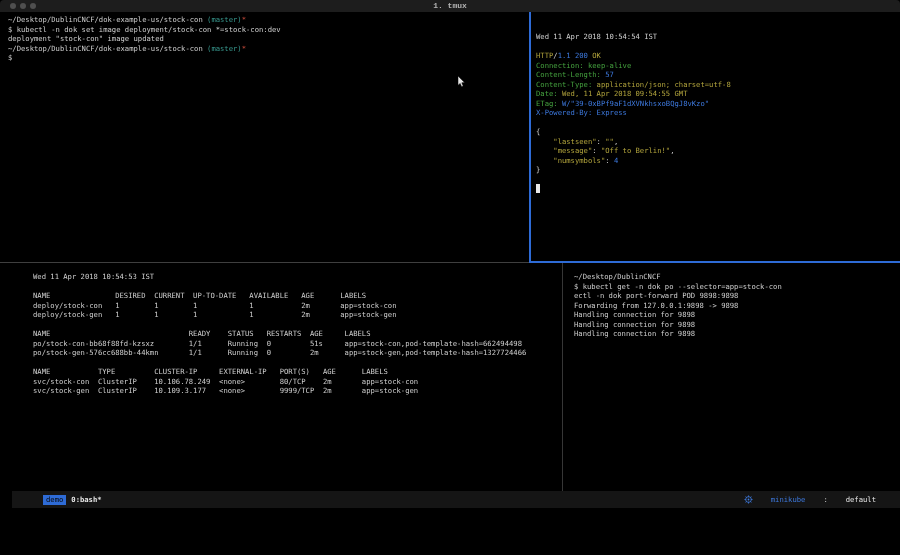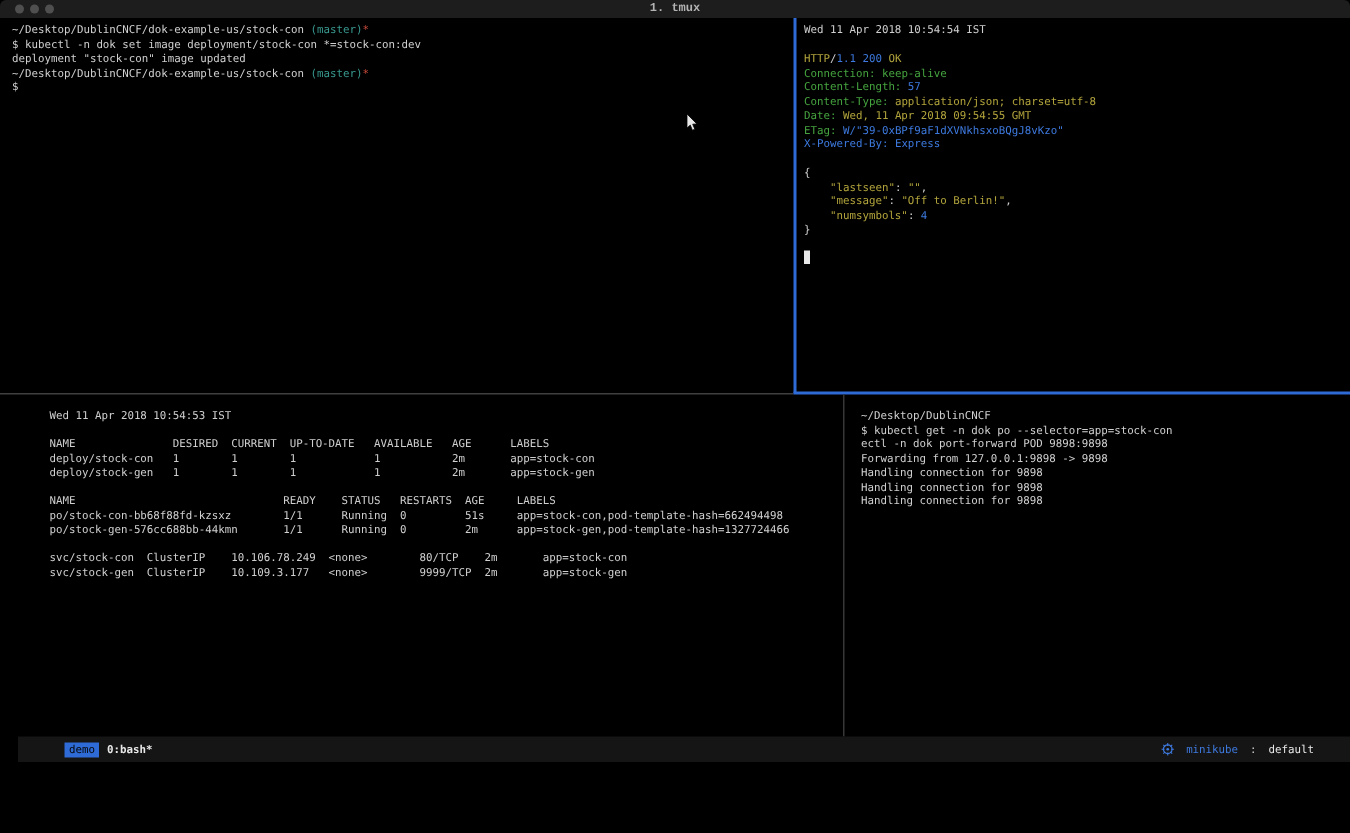--- a/index.html
+++ b/index.html
@@ -20,37 +20,37 @@
   .c-teal{color:#38998f}
   .c-red{color:#c84a3a}
   .c-green{color:#45a33f}
   .c-yellow{color:#b2a43c}
   .c-blue{color:#3d79de}
   .c-cursor{background:#e8e8e8;color:transparent}
 
   
   .pane{position:absolute;overflow:hidden;background:#000}
   .pane-tl{left:0;top:12px;width:529px;height:250px;padding:3px 0 0 8px}
-  .pane-tr{left:531px;top:12px;width:369px;height:194px;padding:3px 0 0 5px}
+  .pane-tr{left:531px;top:12px;width:369px;height:194px;padding:20px 0 0 5px}
   .pane-bl{left:0;top:264px;width:561px;height:227px;padding:8px 0 0 33px}
   .pane-br{left:564px;top:264px;width:336px;height:227px;padding:8px 0 12px 10px}
 
   
   .divider{position:absolute}
   .div-v-top{left:529px;top:12px;width:2px;height:250px;background:#2e6bd6}
   .div-h-left{left:0;top:262px;width:529px;height:1px;background:#3f3f3f}
   .div-h-right{left:529px;top:261px;width:371px;height:2px;background:#2e6bd6}
   .div-v-bottom{left:562px;top:263px;width:1px;height:228px;background:#363636}
 
   
   .statusbar{position:absolute;left:12px;top:491px;width:900px;height:17px;background:#151515;font-size:7.2px}
   .status-left{position:absolute;left:31px;top:0;height:17px;display:flex;align-items:center}
   .session-chip{background:#2e6bd6;color:#060606;padding:1px 3px;line-height:8px}
   .window-tab{color:#e8e8e8;font-weight:700;margin-left:5px}
-  .status-right{position:absolute;right:36px;top:0;height:17px;display:flex;align-items:center;gap:8px}
+  .status-right{position:absolute;right:36px;top:0;height:17px;display:flex;align-items:center;gap:18px}
   .kube-ctx{color:#3d79de}
   .kube-sep{color:#cfcfcf}
   .kube-ns{color:#e8e8e8;font-weight:400}
 
   .mouse{position:absolute;left:457px;top:76px}
 </style>
 </head>
 <body>
 
 <div class="screen">
@@ -105,20 +105,21 @@
         <div class="t-line">deploy/stock-gen   1        1        1            1           2m       app=stock-gen</div>
       </div>
     <div class="t-gap"></div>
     <div>
         <div class="t-line">NAME                                READY    STATUS   RESTARTS  AGE     LABELS</div>
         <div class="t-line">po/stock-con-bb68f88fd-kzsxz        1/1      Running  0         51s     app=stock-con,pod-template-hash=662494498</div>
         <div class="t-line">po/stock-gen-576cc688bb-44kmn       1/1      Running  0         2m      app=stock-gen,pod-template-hash=1327724466</div>
       </div>
     <div class="t-gap"></div>
     <div>
+        <div class="t-line">NAME           TYPE         CLUSTER-IP     EXTERNAL-IP   PORT(S)   AGE      LABELS</div>
         <div class="t-line">svc/stock-con  ClusterIP    10.106.78.249  &lt;none&gt;        80/TCP    2m       app=stock-con</div>
         <div class="t-line">svc/stock-gen  ClusterIP    10.109.3.177   &lt;none&gt;        9999/TCP  2m       app=stock-gen</div>
       </div>
   </div>
 
   <div class="pane pane-br">
     <div>
         <div class="t-line"><span class="c-fg">~/Desktop/DublinCNCF</span></div>
         <div class="t-line"><span class="c-fg">$ kubectl get -n dok po --selector=app=stock-con</span></div>
         <div class="t-line"><span class="c-fg">ectl -n dok port-forward POD 9898:9898</span></div>

